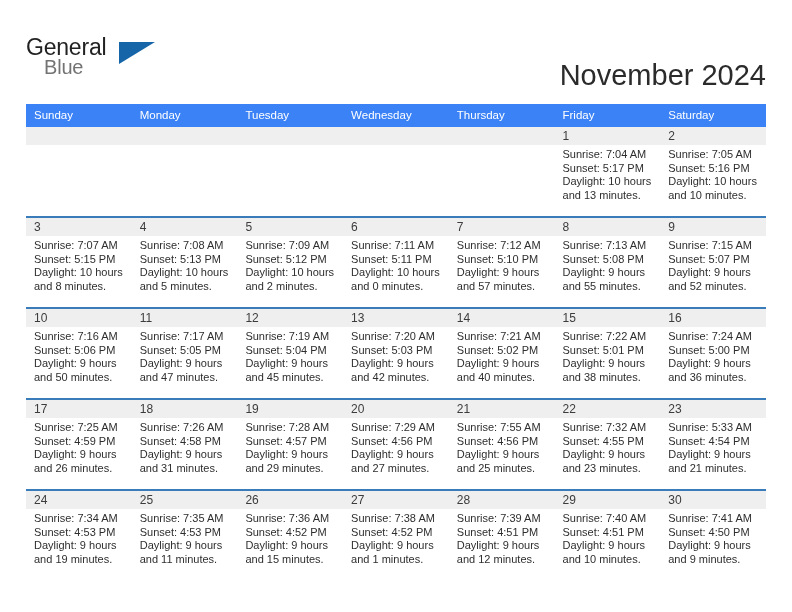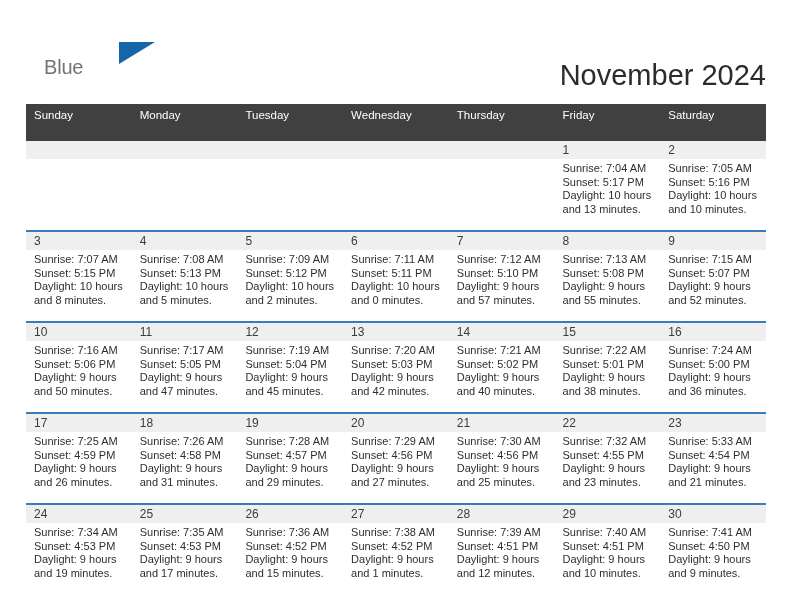--- a/index.html
+++ b/index.html
@@ -89,26 +89,26 @@
   
   .calendar {
     position: absolute;
     left: 26px;
     top: 104px;
     width: 740px;
     border-collapse: collapse;
     table-layout: fixed;
   }
   .calendar th {
-    background: #404040;
+    background: #3b82f6;
     color: #ffffff;
     font-size: 11.5px;
     font-weight: normal;
     text-align: left;
-    padding: 5px 0 20px 8px;
+    padding: 5px 0 6px 8px;
     height: 20px;
     box-sizing: border-box;
   }
   .calendar td {
     vertical-align: top;
     padding: 0;
     width: 105.71px;
   }
 
   .daycell {
@@ -137,20 +137,21 @@
   tr.weekrow.firstrow > td { border-top: none; }
 </style>
 </head>
 <body>
 
 <div class="page">
 
   <div class="header">
 
     <div class="logo">
+      <span class="logo-general">General</span>
       <span class="logo-triangle"></span>
       <span class="logo-blue">Blue</span>
     </div>
 
     <div class="title-block">
       <div class="month-title">November 2024</div>
     </div>
 
   </div>
 
@@ -416,21 +417,21 @@
                 <div>Sunset: 4:56 PM</div>
                 <div>Daylight: 9 hours</div>
                 <div>and 27 minutes.</div>
               </div>
             </div>
           </td>
           <td>
             <div class="daycell">
               <div class="daynum-band">21</div>
               <div class="details">
-                <div>Sunrise: 7:30 AM</div>
+                <div>Sunrise: 7:55 AM</div>
                 <div>Sunset: 4:56 PM</div>
                 <div>Daylight: 9 hours</div>
                 <div>and 25 minutes.</div>
               </div>
             </div>
           </td>
           <td>
             <div class="daycell">
               <div class="daynum-band">22</div>
               <div class="details">
@@ -465,21 +466,21 @@
               </div>
             </div>
           </td>
           <td>
             <div class="daycell">
               <div class="daynum-band">25</div>
               <div class="details">
                 <div>Sunrise: 7:35 AM</div>
                 <div>Sunset: 4:53 PM</div>
                 <div>Daylight: 9 hours</div>
-                <div>and 17 minutes.</div>
+                <div>and 11 minutes.</div>
               </div>
             </div>
           </td>
           <td>
             <div class="daycell">
               <div class="daynum-band">26</div>
               <div class="details">
                 <div>Sunrise: 7:36 AM</div>
                 <div>Sunset: 4:52 PM</div>
                 <div>Daylight: 9 hours</div>

